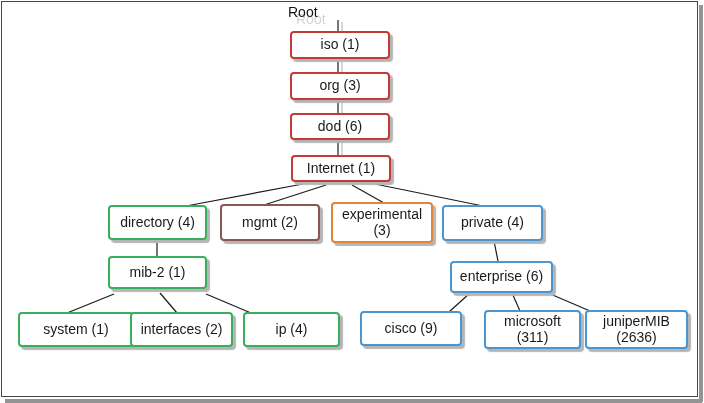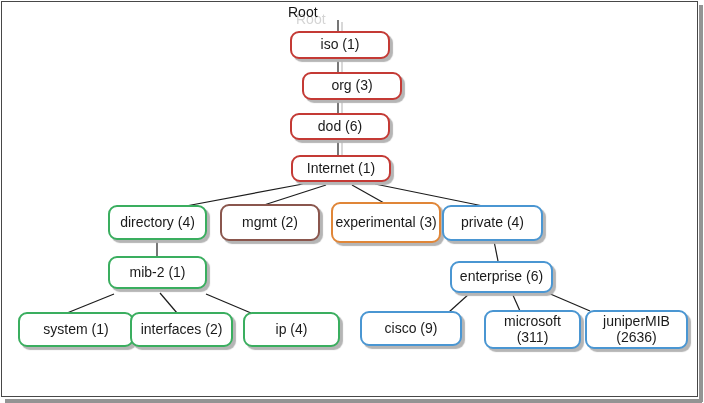--- a/index.html
+++ b/index.html
@@ -17,21 +17,21 @@
   }
   .frame-shadow-right { position: absolute; left: 699px; top: 5px; width: 4px; height: 397px; background: #949494; z-index: 0; }
   .frame-shadow-bottom { position: absolute; left: 5px; top: 399px; width: 697px; height: 4px; background: #949494; z-index: 0; }
 
   #edges { position: absolute; left: 0; top: 0; width: 704px; height: 403px; z-index: 1; }
 
   .node {
     position: absolute; z-index: 2;
     background: #ffffff;
     border: 2px solid #888;
-    border-radius: 9px;
+    border-radius: 4px;
     box-shadow: 3px 3px 1px #b5b5b5;
     display: flex; align-items: center; justify-content: center;
     text-align: center; color: #1a1a1a;
     font-size: 14px; line-height: 1.12;
     padding: 0 2px; box-sizing: border-box;
   }
 
   .root-label {
     position: absolute; left: 288px; top: 4px; width: 100px; height: 18px;
     font-size: 14px; color: #141414; z-index: 2;
@@ -80,36 +80,36 @@
 
   <div class="root-label">
     <span class="ghost">Root</span>
     <span class="main">Root</span>
   </div>
 
   <div id="nodes">
       <div class="node" style="left: 290px; top: 31px; width: 100px; height: 28px; border-color: rgb(196, 58, 53);">
         <span>iso (1)</span>
       </div>
-      <div class="node" style="left: 302px; top: 72px; width: 100px; height: 28px; border-color: rgb(196, 58, 53);">
+      <div class="node" style="left: 290px; top: 72px; width: 100px; height: 28px; border-color: rgb(196, 58, 53);">
         <span>org (3)</span>
       </div>
       <div class="node" style="left: 290px; top: 113px; width: 100px; height: 27px; border-color: rgb(196, 58, 53);">
         <span>dod (6)</span>
       </div>
       <div class="node" style="left: 291px; top: 155px; width: 100px; height: 27px; border-color: rgb(196, 58, 53);">
         <span>Internet (1)</span>
       </div>
       <div class="node" style="left: 108px; top: 205px; width: 99px; height: 35px; border-color: rgb(58, 174, 95);">
         <span>directory (4)</span>
       </div>
       <div class="node" style="left: 220px; top: 204px; width: 100px; height: 37px; border-color: rgb(138, 86, 77);">
         <span>mgmt (2)</span>
       </div>
-      <div class="node" style="left: 331px; top: 202px; width: 110px; height: 41px; border-color: rgb(224, 134, 56); text-align: right;">
+      <div class="node" style="left: 331px; top: 202px; width: 102px; height: 41px; border-color: rgb(224, 134, 56);">
         <span>experimental (3)</span>
       </div>
       <div class="node" style="left: 442px; top: 205px; width: 101px; height: 36px; border-color: rgb(74, 150, 210);">
         <span>private (4)</span>
       </div>
       <div class="node" style="left: 108px; top: 256px; width: 99px; height: 33px; border-color: rgb(58, 174, 95);">
         <span>mib-2 (1)</span>
       </div>
       <div class="node" style="left: 450px; top: 261px; width: 103px; height: 32px; border-color: rgb(74, 150, 210);">
         <span>enterprise (6)</span>

